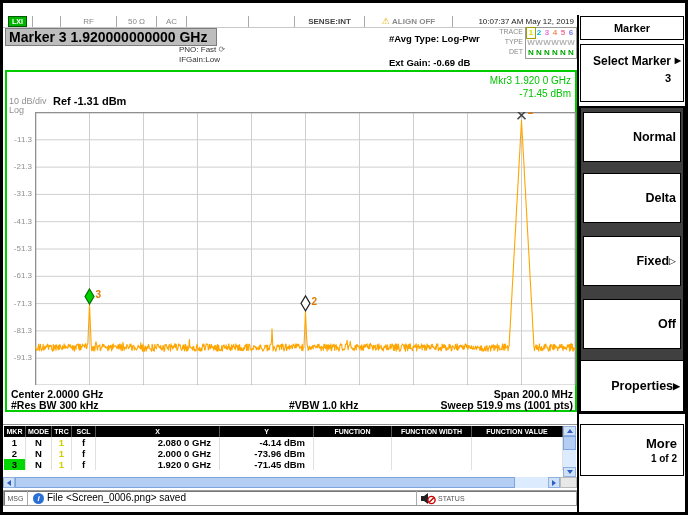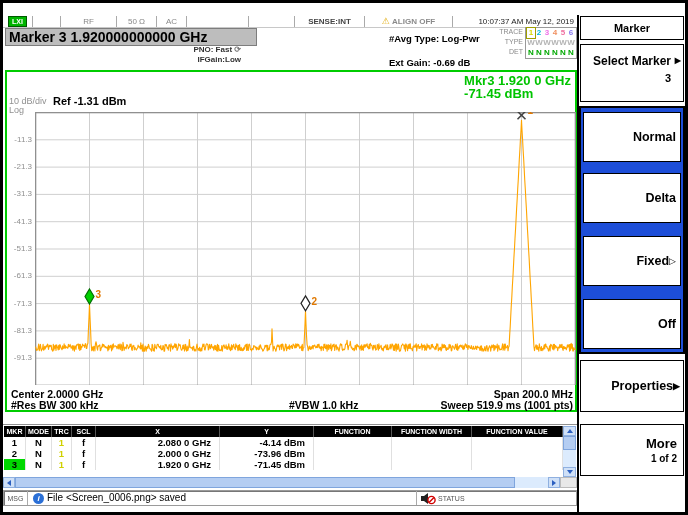--- a/index.html
+++ b/index.html
@@ -14,39 +14,39 @@
   
   #statusstrip { left:0; top:12px; width:575px; height:13px; display:flex; align-items:center; border-bottom:1px solid #c8c8c8; font-size:8px; color:#888; }
   #statusstrip .cell { height:11px; line-height:11px; border-right:1px solid #aaa; text-align:center; white-space:nowrap; overflow:hidden; }
   .lxi-badge { display:inline-block; background:#00b400; border:1px solid #005800; color:#fff; font-size:7px; font-weight:bold; line-height:9px; padding:0 3px; height:11px; }
   .sense { color:#444; font-weight:bold; }
   .aligntxt { color:#8a8a8a; font-weight:bold; }
   .timetxt { color:#222; }
   .warn-icon { color:#e0a800; font-size:9px; }
 
   
-  #marker-readout { left:2px; top:25px; width:252px; height:18px; background:#bdbdbd; border:1px solid #7d7d7d; font-size:14px; font-weight:bold; color:#000; line-height:16px; padding-left:3px; white-space:nowrap; }
-  .hdr-sm { font-size:8px; font-weight:bold; color:#333; line-height:10px; text-align:right; }
+  #marker-readout { left:2px; top:25px; width:212px; height:18px; background:#bdbdbd; border:1px solid #7d7d7d; font-size:14px; font-weight:bold; color:#000; line-height:16px; padding-left:3px; white-space:nowrap; }
+  .hdr-sm { font-size:8px; font-weight:normal; color:#333; line-height:10px; text-align:left; }
   .hdr-md { font-size:9.5px; font-weight:bold; color:#000; line-height:12px; }
   #pno-block { left:176px; top:42px; width:62px; }
   #trig-block { left:238px; top:37px; }
   #avg-block { left:386px; top:30px; }
   #ext-block { left:386px; top:54px; }
 
   
   #trace-legend { left:488px; top:24px; display:flex; }
   #trace-legend .labels { width:34px; text-align:right; padding-right:2px; }
   #trace-legend .labels div { font-size:7px; color:#8a8a8a; height:10px; line-height:10px; }
   #trace-legend .vals { border:1px solid #999; padding:0 1px; }
   #trace-legend .vals .vrow { height:10px; line-height:10px; display:flex; }
   #trace-legend .vals span { width:8px; font-size:8px; font-weight:bold; text-align:center; }
 
   
   #graph { left:2px; top:67px; width:572px; height:342px; border:2px solid #00cc00; background:#fff; }
-  #mkr-green { right:4px; top:2px; text-align:left; font-size:13px; font-weight:bold; line-height:13px; }
+  #mkr-green { right:4px; top:2px; text-align:right; font-size:10px; font-weight:normal; line-height:13px; }
   #scale-label, #scale-type { left:2px; color:#909090; font-size:9px; }
   #scale-label { top:24px; }
   #scale-type { top:33px; }
   #ref-label { left:46px; top:23px; font-size:11px; font-weight:bold; color:#000; }
   .ytick { position:absolute; left:0; width:25px; text-align:right; font-size:8px; color:#8f8f8f; }
   #plot { position:absolute; left:28px; top:40px; }
   .annrow { position:absolute; left:2px; width:566px; height:11px; font-size:10.5px; font-weight:bold; color:#000; }
   .ann-left { position:absolute; left:2px; }
   .ann-center { position:absolute; left:232px;margin-left:48px; }
   .ann-right { position:absolute; right:2px; }
@@ -82,21 +82,21 @@
 
   
   #divider { left:574px; top:12px; width:2px; height:497px; background:#000; }
   #sidepanel { left:576px; top:12px; width:106px; height:497px; background:#fff; }
   .menu-btn { position:absolute; left:1px; width:104px; background:#fff; border:1px solid #000; font-weight:bold; color:#000; }
   #menu-title { top:1px; height:24px; font-size:11px; text-align:center; line-height:22px; }
   #menu-select { top:29px; height:58px; font-size:12px; }
   #menu-select .row1 { text-align:center; margin-top:9px; position:relative; }
   #menu-select .arrow { position:absolute; right:2px; top:2px; font-size:8px; }
   #menu-select .val { text-align:right; padding-right:12px; font-size:11px; margin-top:4px; }
-  #menu-group { position:absolute; left:0; top:91px; width:106px; height:248px; border:2px solid #000; background:#1d4ed8; }
+  #menu-group { position:absolute; left:0; top:91px; width:106px; height:308px; border:2px solid #000; background:#404040; }
   .grp-btn { position:absolute; left:2px; width:98px; height:50px; background:#fff; border:1px solid #000; font-weight:bold; font-size:12.5px; display:flex; align-items:center; justify-content:flex-end; padding-right:4px; }
   #menu-props { top:345px; height:52px; font-size:12.5px; display:flex; align-items:center; justify-content:flex-end; padding-right:3px; }
   #menu-more { top:409px; height:52px; display:flex; flex-direction:column; align-items:flex-end; justify-content:center; padding-right:6px; }
   #menu-more .l1 { font-size:13px; }
   #menu-more .l2 { font-size:10px; font-weight:bold; margin-top:2px; }
   .hollow-arrow { font-weight:normal; }
 </style>
 </head>
 <body>
 

